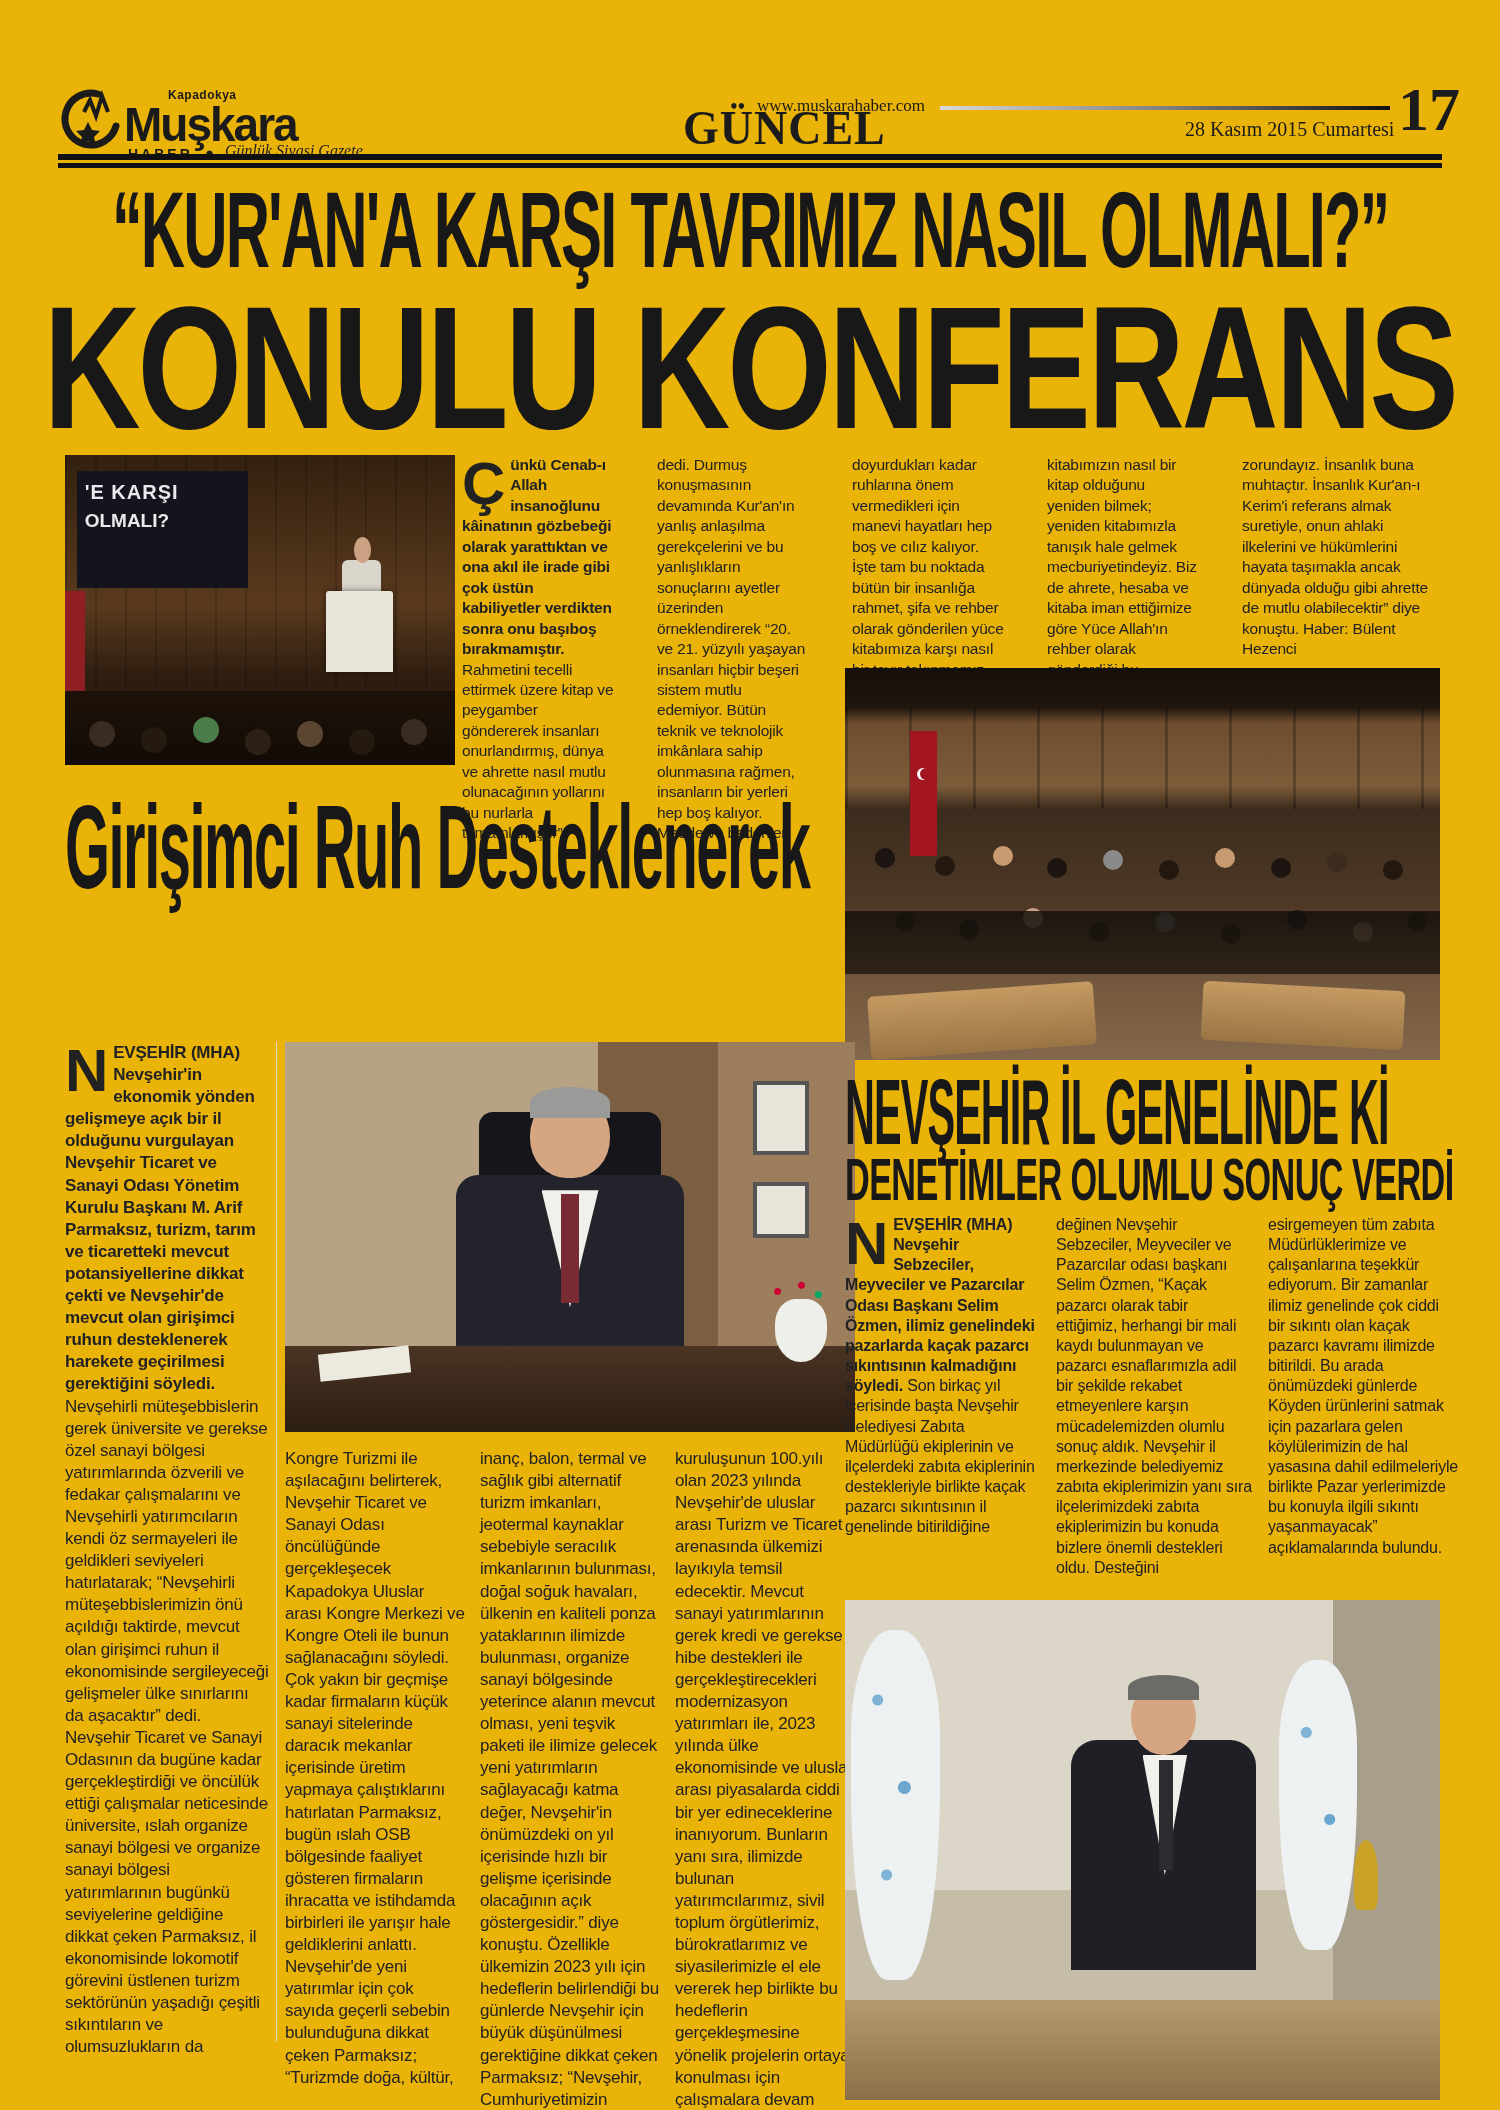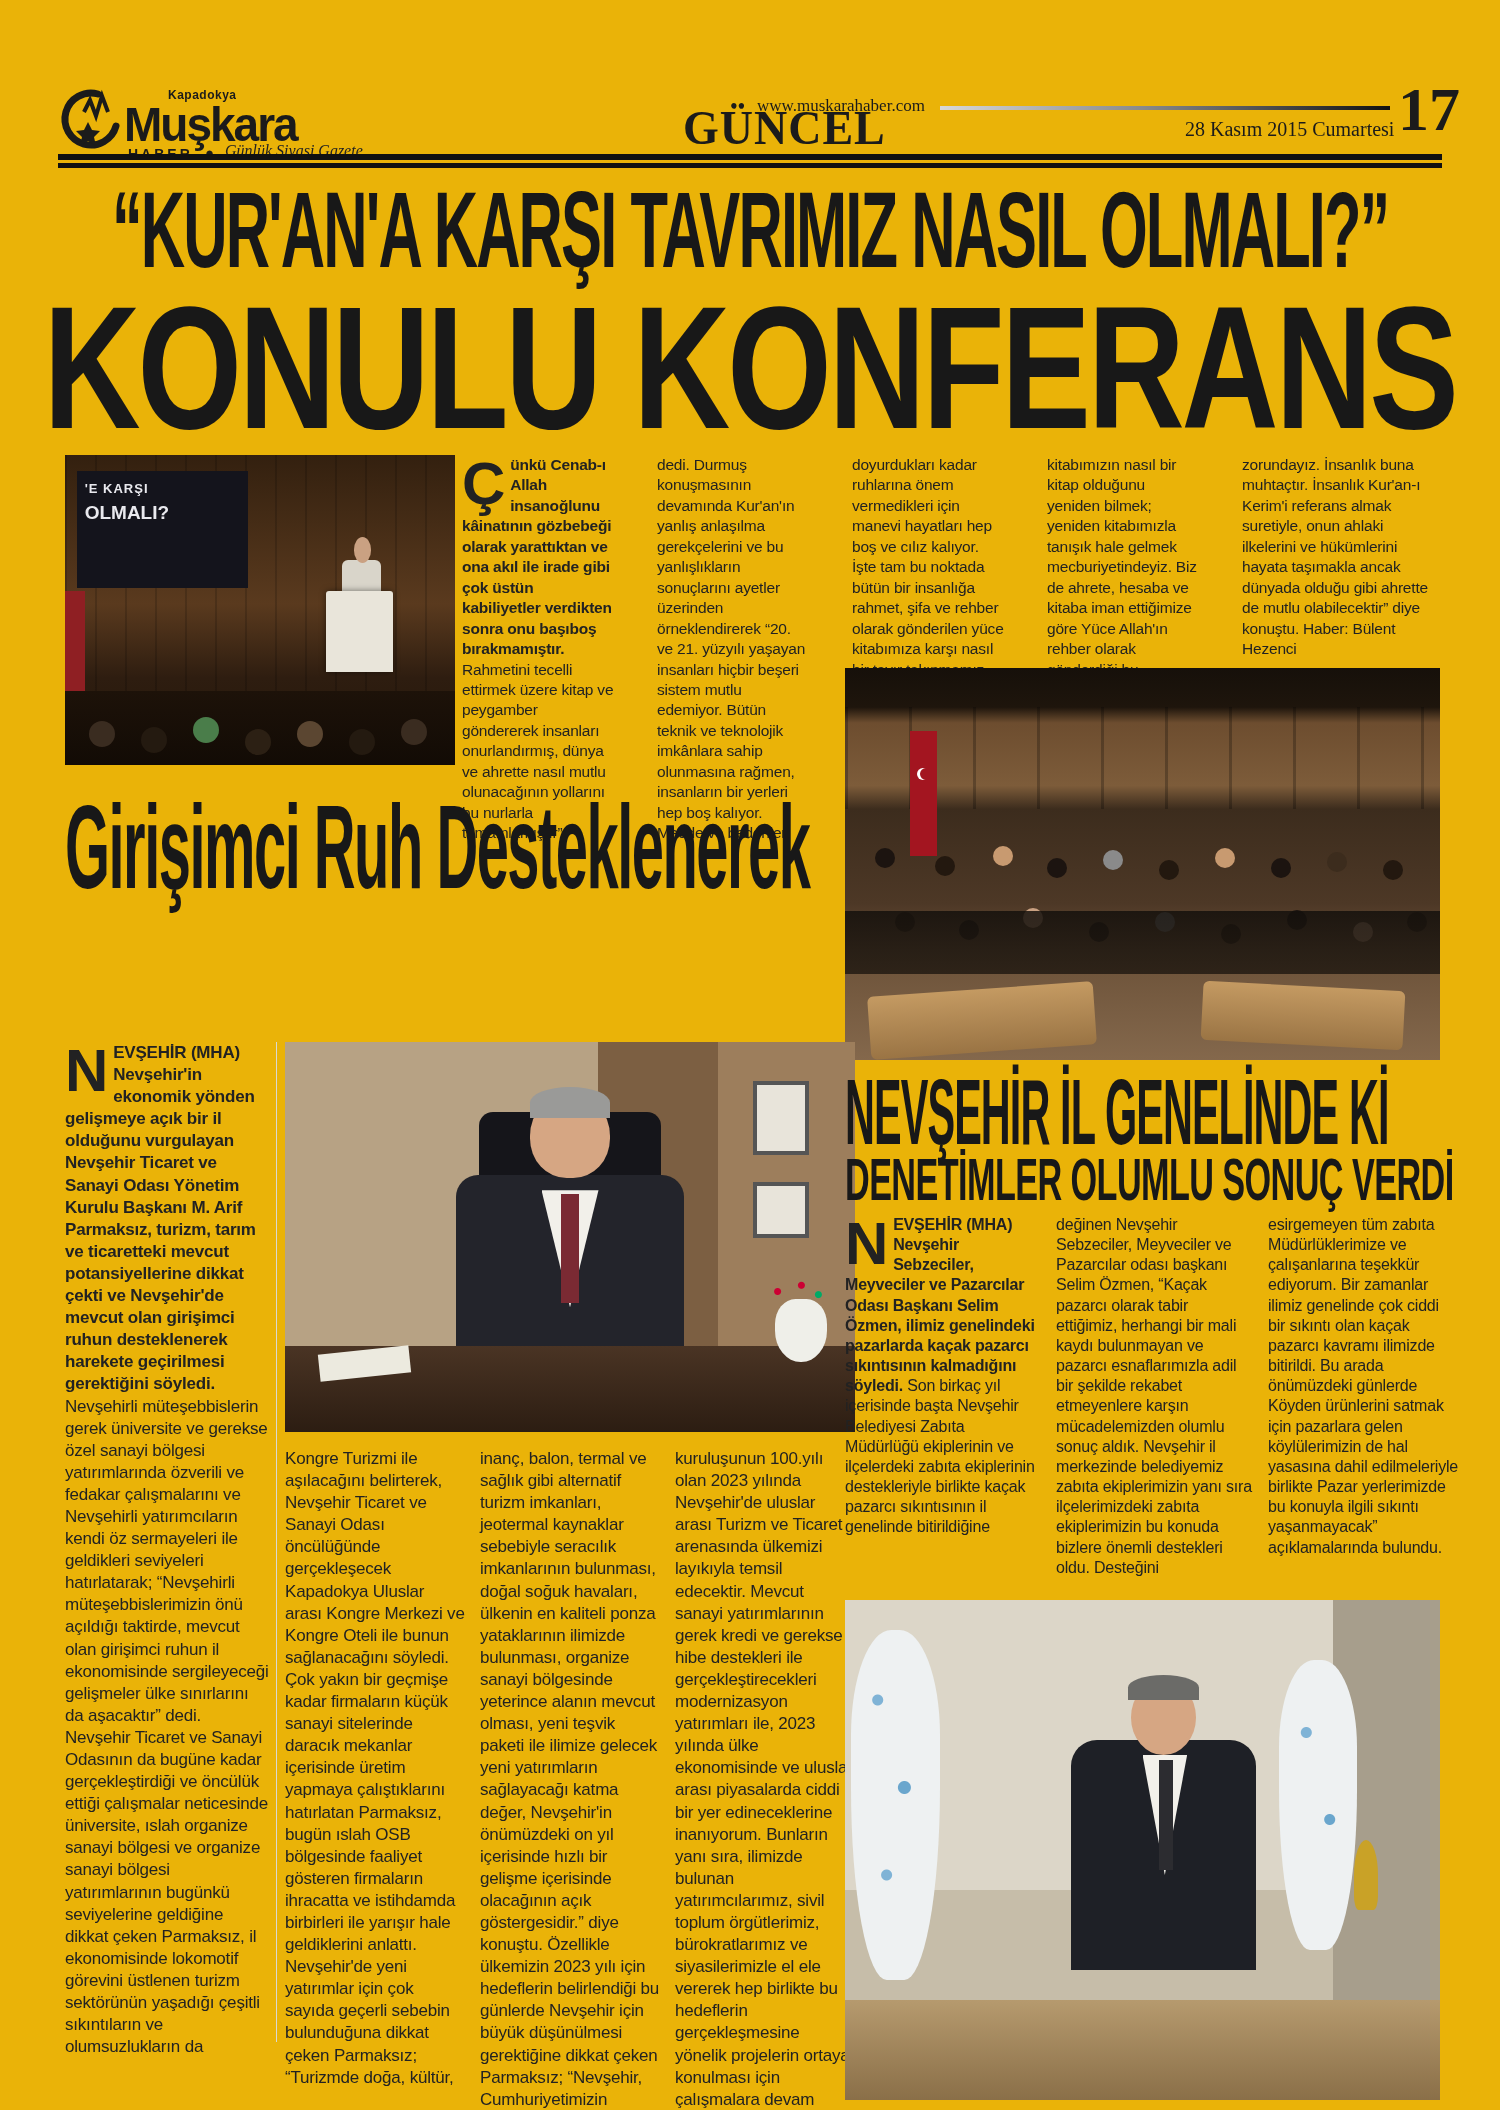--- a/index.html
+++ b/index.html
@@ -45,21 +45,21 @@
   .col3x { font-size:16px; line-height:1.26; }
   .dropcap { float:left; font-size:60px; line-height:.82; font-weight:bold; padding:4px 5px 0 0; }
   .divider { position:absolute; width:1px; background:#d9d9d4; }
 
   
   .photo { position:absolute; overflow:hidden; }
 
   .photo1 { background:linear-gradient(180deg,#33200f 0%,#5a3a1e 48%,#2e1d10 72%,#241709 100%); }
   .photo1 .wood { position:absolute; inset:0; background:repeating-linear-gradient(90deg, rgba(0,0,0,.28) 0 2px, transparent 2px 30px); opacity:.6; }
   .photo1 .screen { position:absolute; left:3%; top:5%; width:44%; height:38%; background:#14141c; color:#e9e9ee; padding:10px 8px; }
-  .photo1 .screen .s1 { font-size:13px; font-weight:bold; letter-spacing:1px; }
+  .photo1 .screen .s1 { font-size:20px; font-weight:bold; letter-spacing:1px; }
   .photo1 .screen .s2 { font-size:19px; font-weight:bold; margin-top:6px; }
   .photo1 .redbanner { position:absolute; left:0; bottom:22%; width:5%; height:34%; background:#8f1f23; }
   .photo1 .podium { position:absolute; right:16%; bottom:30%; width:17%; height:26%; background:#e9e5da; border-radius:3px 3px 0 0; box-shadow:0 0 6px rgba(0,0,0,.5); }
   .photo1 .speaker { position:absolute; right:19%; bottom:52%; width:10%; height:14%; background:#d9d5ca; border-radius:6px 6px 0 0; }
   .photo1 .speaker::before { content:""; position:absolute; left:30%; top:-55%; width:45%; height:60%; background:#caa182; border-radius:50%; }
   .photo1 .crowd { position:absolute; left:0; bottom:0; width:100%; height:24%; background:linear-gradient(180deg,#1d1209,#120b05); }
   .photo1 .head { position:absolute; bottom:18px; left:24px; width:26px; height:26px; border-radius:50%; background:#3a2c20;
       box-shadow:52px 6px 0 #241a10, 104px -4px 0 #4a7d4a, 156px 8px 0 #2c2014, 208px 0 0 #5b4631, 260px 8px 0 #241a10, 312px -2px 0 #3a2c20; }
 
   .photo2 { background:linear-gradient(180deg,#16100a 0%,#1e150c 10%,#6d4d2f 14%,#7d5c3a 30%,#3c2c1d 36%,#4d3826 60%,#6b5138 72%,#84684c 100%); }

